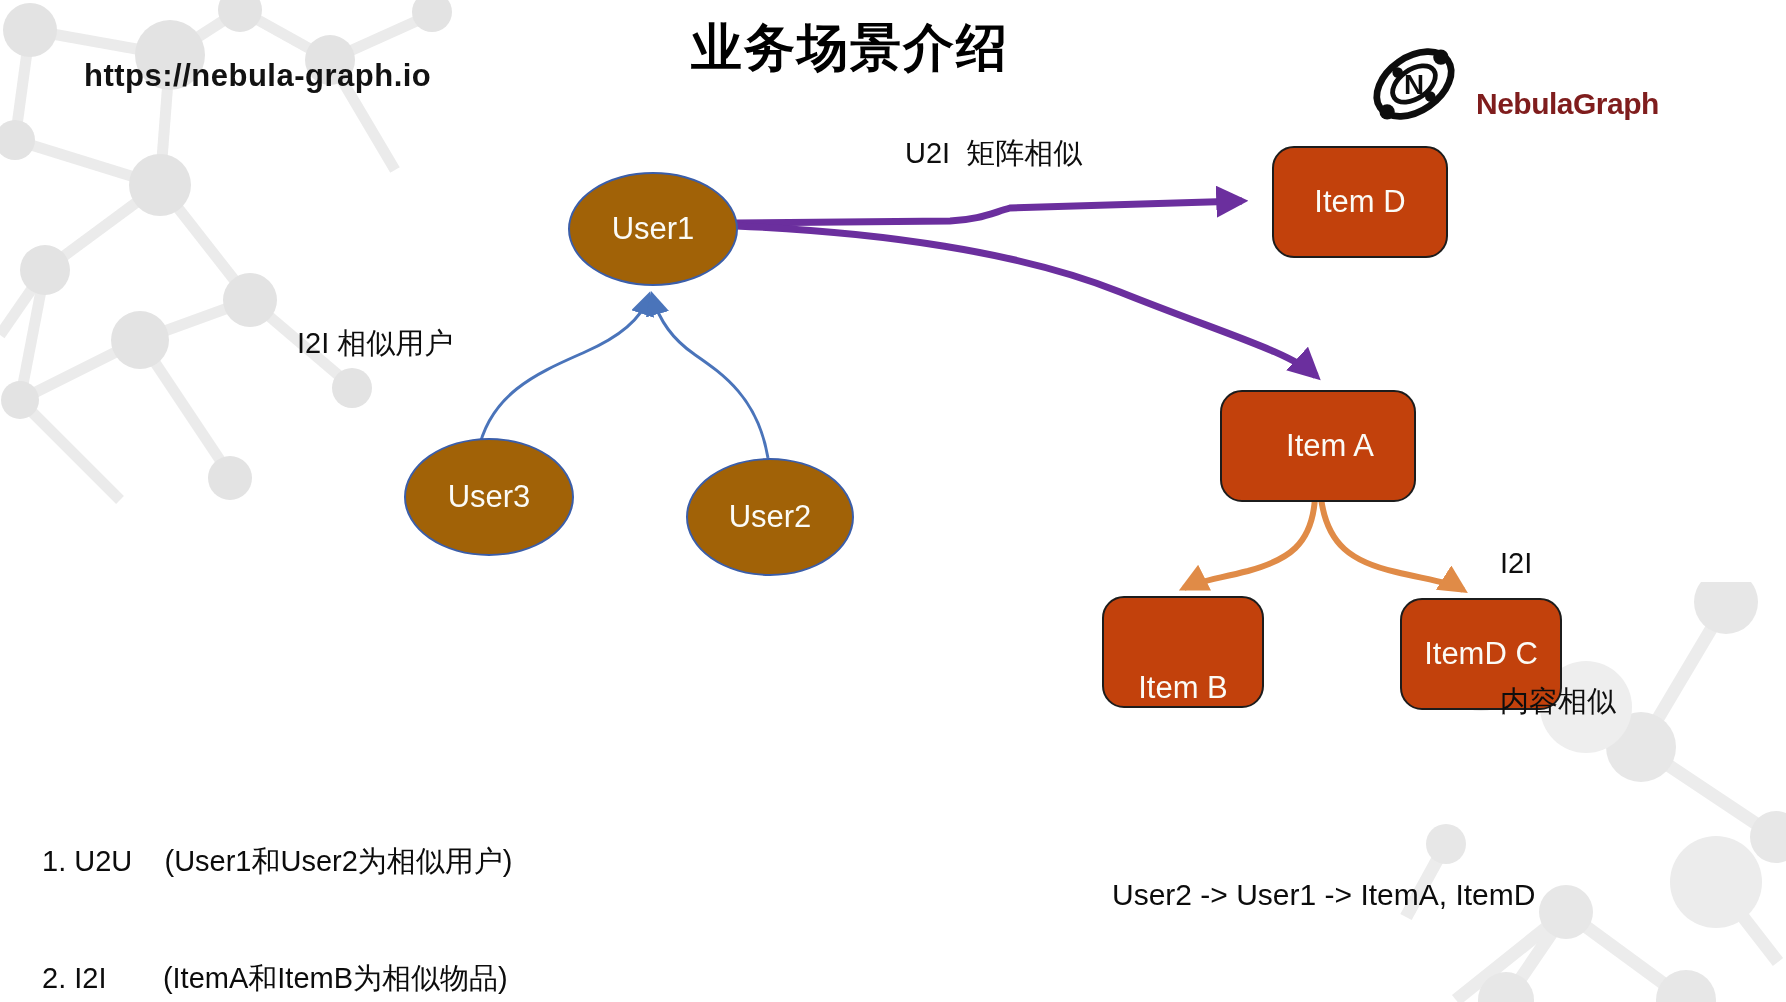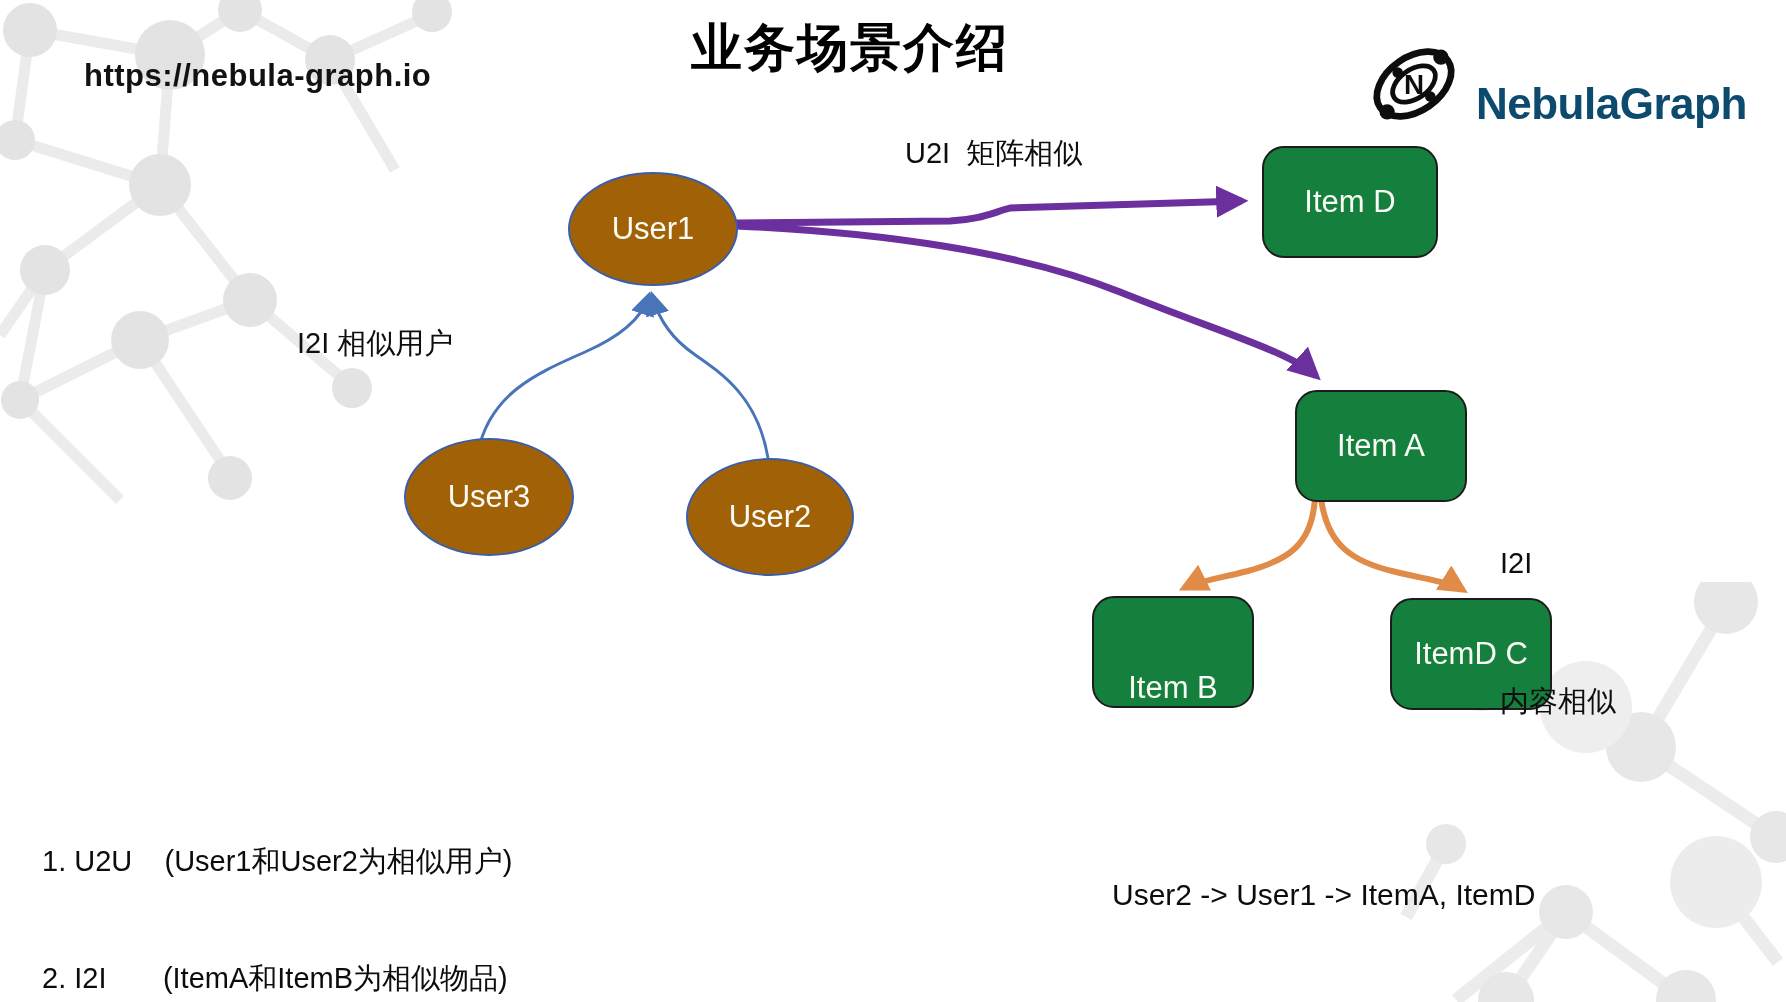--- a/index.html
+++ b/index.html
@@ -12,32 +12,32 @@
   .deco{position:absolute;pointer-events:none;}
   .page-title{
     position:absolute;top:14px;left:0;width:1700px;text-align:center;
     font-size:51px;font-weight:800;letter-spacing:2px;color:#000;
   }
   .site-url{
     position:absolute;top:58px;left:84px;
     font-size:31px;font-weight:700;color:#121212;letter-spacing:.5px;
   }
   .logo{position:absolute;top:36px;left:1366px;display:flex;align-items:center;}
-  .logo-text{font-size:44px;font-weight:800;color:#0c4a6e;margin-left:14px;letter-spacing:-0.5px;margin-top:40px;}
+  .logo-text{font-size:30px;font-weight:800;color:#7f1d1d;margin-left:14px;letter-spacing:-0.5px;margin-top:40px;}
   .node{
     position:absolute;display:flex;align-items:center;justify-content:center;
     color:#fbfbf6;font-size:31px;z-index:3;
   }
   .user-node{background:#a16207;border:2px solid #3b5ea9;border-radius:50%;}
-  .item-node{background:#15803d;border:2px solid #1c1c1c;border-radius:22px;}
+  .item-node{background:#c2410c;border:2px solid #1c1c1c;border-radius:22px;margin-left:10px;}
   #user1{left:568px;top:172px;width:166px;height:110px;}
   #user3{left:404px;top:438px;width:166px;height:114px;}
   #user2{left:686px;top:458px;width:164px;height:114px;}
   #item-d{left:1262px;top:146px;width:172px;height:108px;}
-  #item-a{left:1295px;top:390px;width:168px;height:108px;}
+  #item-a{left:1210px;top:390px;width:168px;height:108px;padding-left:24px;}
   #item-b{left:1092px;top:596px;width:158px;height:108px;align-items:flex-end;}
   #item-c{left:1390px;top:598px;width:158px;height:108px;}
   .edge-label{position:absolute;font-size:29px;color:#0e0e0e;z-index:4;white-space:pre;}
   #label-u2i{left:905px;top:134px;text-align:center;}
   #label-u2u{left:283px;top:324px;margin-left:14px;}
   #label-i2i{left:1500px;top:448px;line-height:46px;}
   .notes-left{
     position:absolute;left:42px;top:764px;font-size:29px;line-height:39px;
     white-space:pre;z-index:4;color:#0c0c0c;
   }

